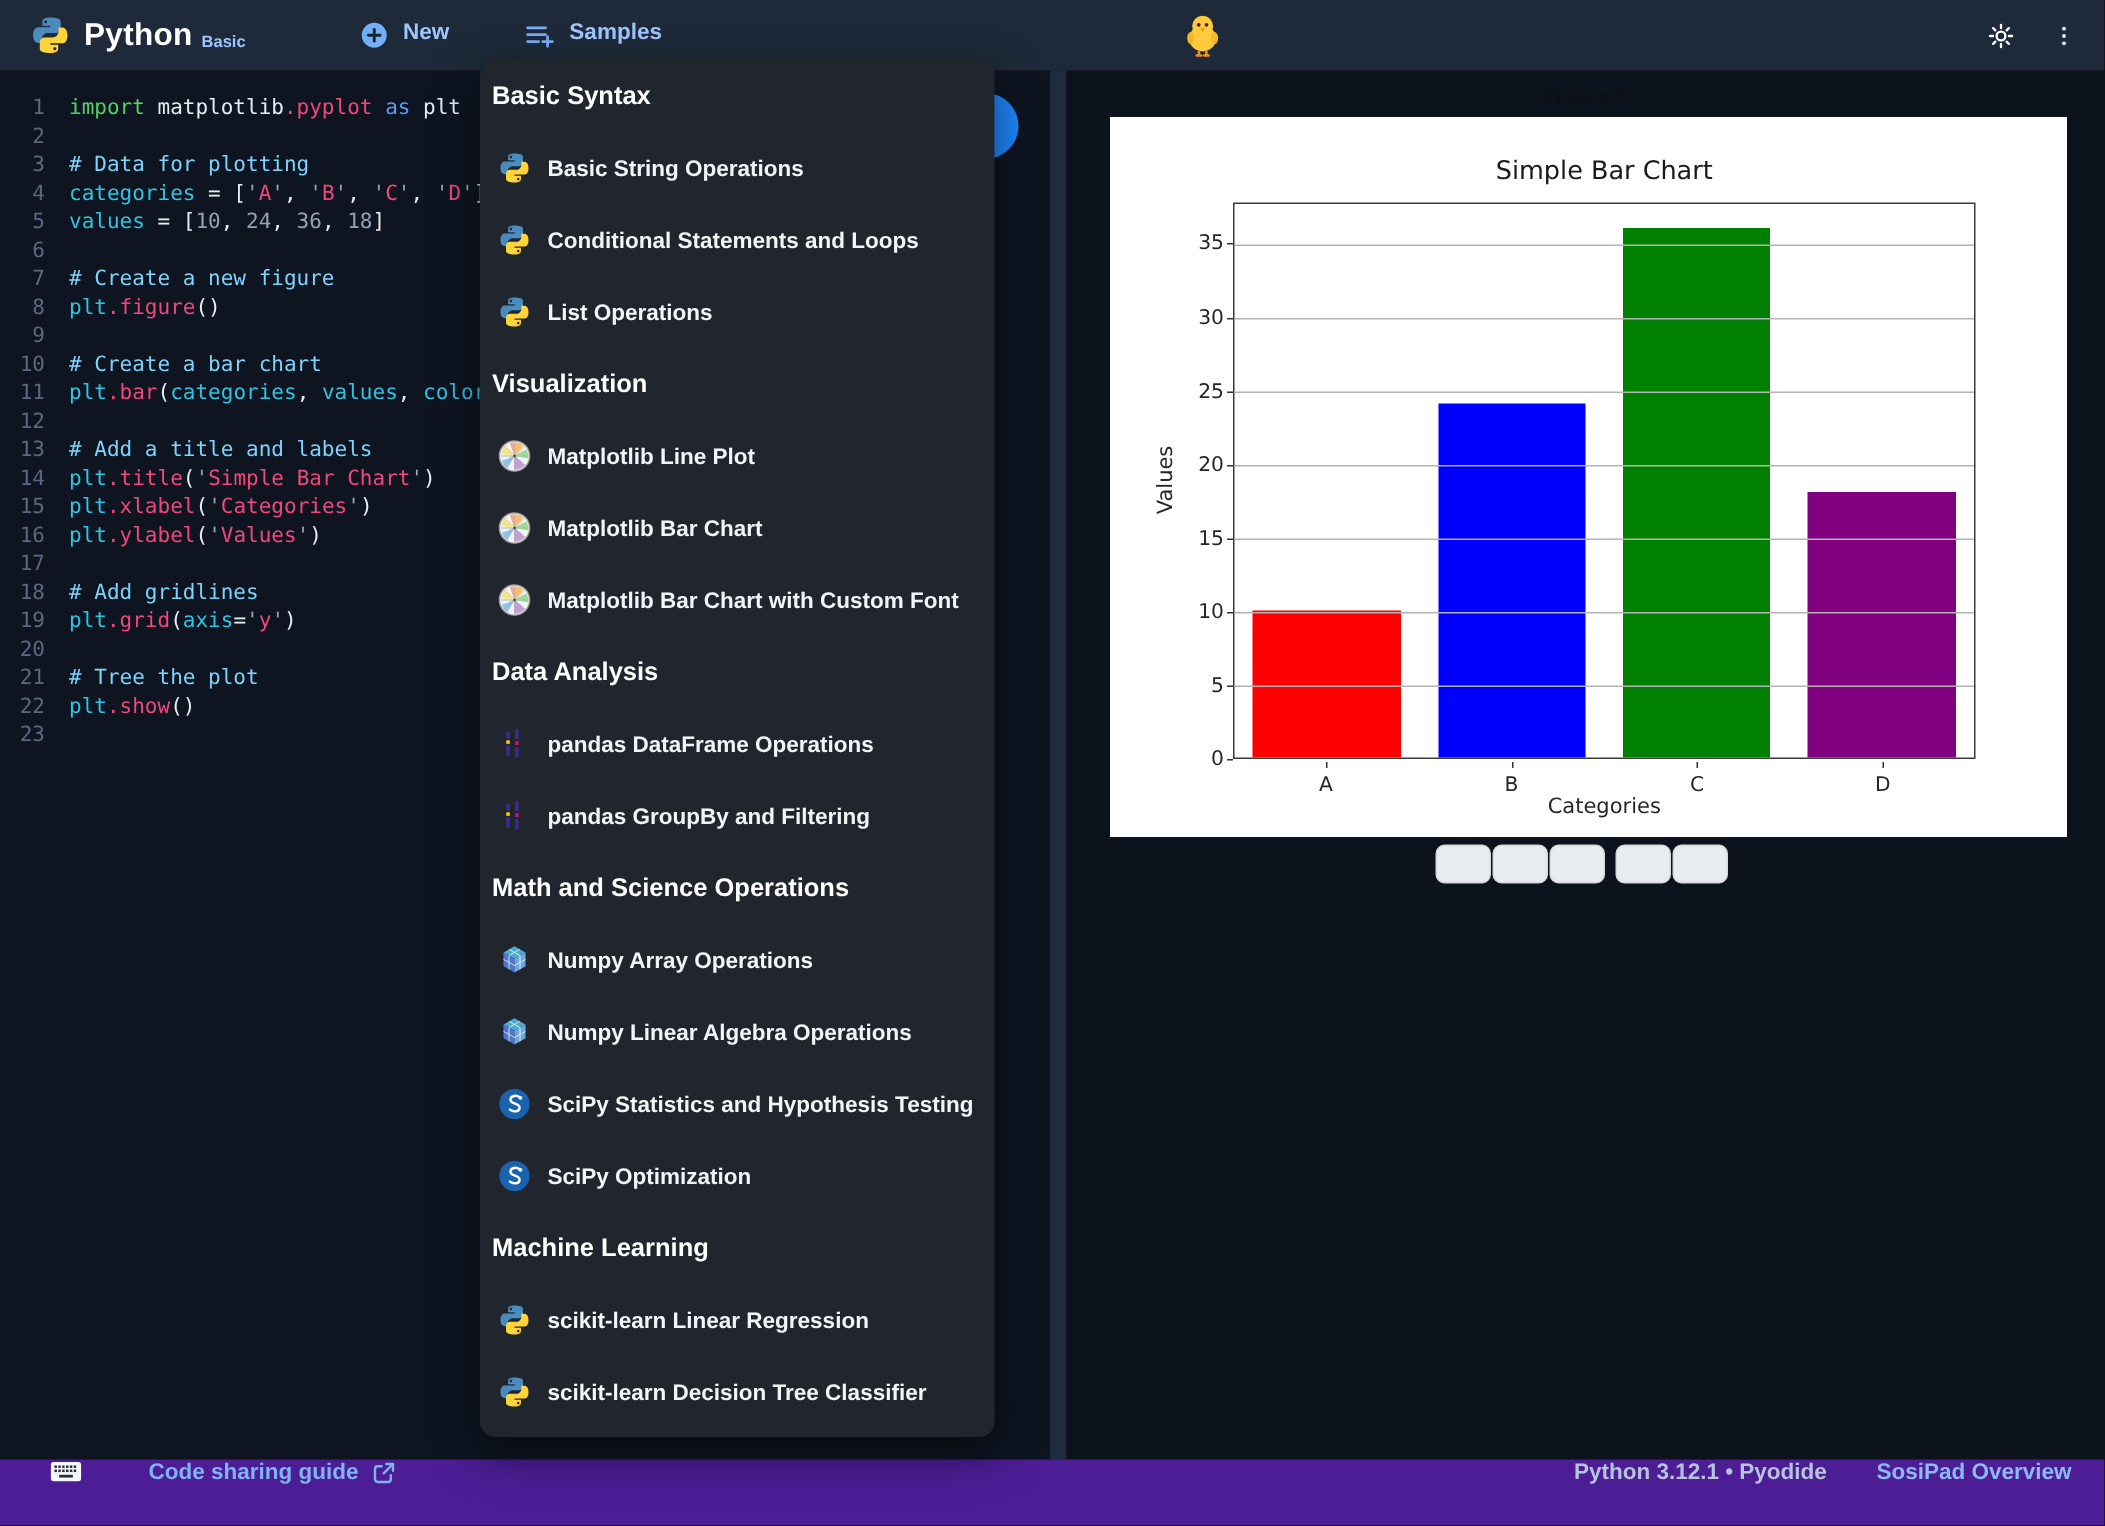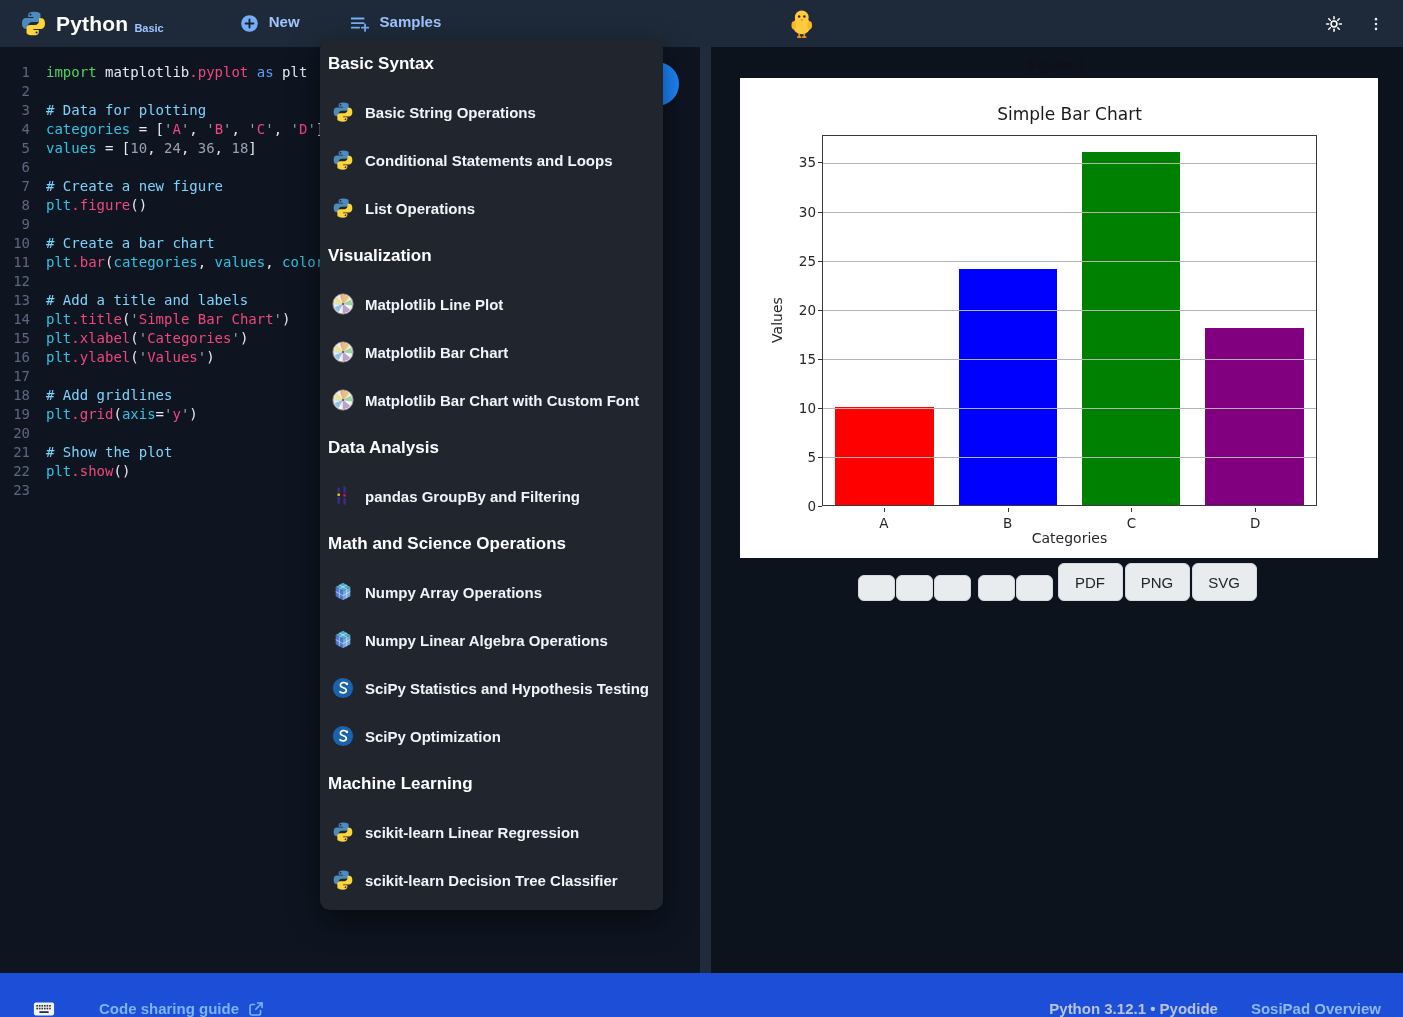--- a/index.html
+++ b/index.html
@@ -52,21 +52,21 @@
 
   
   .fig-buttons { position:absolute; top:516px; left:0; width:100%; display:flex; justify-content:center; align-items:flex-end; }
   .btn-group { display:flex; gap:1px; }
   .small-btn { width:37px; height:26px; background:#e9ecef; border:1px solid #d3d9de; border-radius:6px; cursor:pointer; }
   .gap1 { margin-right:7px; } .gap2 { margin-right:5px; }
   .export-group { display:flex; gap:2px; }
   .export-btn { width:65px; height:38px; background:#e9ecef; border:1px solid #d3d9de; border-radius:6px; font-size:15px; color:#212529; font-family:inherit; cursor:pointer; }
 
   
-  .statusbar { position:absolute; bottom:0; left:0; right:0; height:44px; background:#1d4ed8; display:flex; align-items:flex-end; z-index:30; }
+  .statusbar { position:absolute; bottom:0; left:0; right:0; height:44px; background:#4c1d95; display:flex; align-items:flex-start; z-index:30; }
   .kb-icon { margin-left:33px; width:22px; height:16px; }
   .share-link { margin-left:44px; display:flex; align-items:center; gap:9px; color:#7fb3f5; font-size:15px; font-weight:700; cursor:pointer; background:none; border:none; font-family:inherit; }
   .sb-spacer { flex:1; }
   .runtime { color:#b6c3dd; font-size:15px; font-weight:600;margin-left:36px; }
   .overview-link { margin-left:33px; margin-right:22px; color:#8cb9f4; font-size:15px; font-weight:700; cursor:pointer; background:none; border:none; font-family:inherit; }
 
   
   .samples-menu { position:absolute; left:320px; top:40px; width:343px; background:#21262e; border-radius:10px; box-shadow:0 10px 30px rgba(0,0,0,.55); z-index:40; padding-bottom:6px; }
   .menu-header { height:48px; display:flex; align-items:center; padding-left:8px; color:#ffffff; font-size:17px; font-weight:600; }
   .menu-item { height:48px; display:flex; align-items:center; padding-left:12px; gap:11px; color:#f1f4f8; font-size:15px; font-weight:700; cursor:pointer; }
@@ -128,21 +128,21 @@
         <div class="code-line"><span class="gutter">11</span><span class="code-text"><span class="t-v">plt</span><span class="t-p">.bar</span><span class="t-w">(</span><span class="t-v">categories</span><span class="t-w">, </span><span class="t-v">values</span><span class="t-w">, </span><span class="t-v">color</span><span class="t-w">=[</span><span class="t-n">'</span><span class="t-p">red</span><span class="t-n">'</span><span class="t-w">, </span><span class="t-n">'</span><span class="t-p">blue</span><span class="t-n">'</span><span class="t-w">, </span><span class="t-n">'</span><span class="t-p">green</span><span class="t-n">'</span><span class="t-w">, </span><span class="t-n">'</span><span class="t-p">purple</span><span class="t-n">'</span><span class="t-w">])</span></span></div>
         <div class="code-line"><span class="gutter">12</span><span class="code-text"></span></div>
         <div class="code-line"><span class="gutter">13</span><span class="code-text"><span class="t-c"># Add a title and labels</span></span></div>
         <div class="code-line"><span class="gutter">14</span><span class="code-text"><span class="t-v">plt</span><span class="t-p">.title</span><span class="t-w">(</span><span class="t-n">'</span><span class="t-p">Simple Bar Chart</span><span class="t-n">'</span><span class="t-w">)</span></span></div>
         <div class="code-line"><span class="gutter">15</span><span class="code-text"><span class="t-v">plt</span><span class="t-p">.xlabel</span><span class="t-w">(</span><span class="t-n">'</span><span class="t-p">Categories</span><span class="t-n">'</span><span class="t-w">)</span></span></div>
         <div class="code-line"><span class="gutter">16</span><span class="code-text"><span class="t-v">plt</span><span class="t-p">.ylabel</span><span class="t-w">(</span><span class="t-n">'</span><span class="t-p">Values</span><span class="t-n">'</span><span class="t-w">)</span></span></div>
         <div class="code-line"><span class="gutter">17</span><span class="code-text"></span></div>
         <div class="code-line"><span class="gutter">18</span><span class="code-text"><span class="t-c"># Add gridlines</span></span></div>
         <div class="code-line"><span class="gutter">19</span><span class="code-text"><span class="t-v">plt</span><span class="t-p">.grid</span><span class="t-w">(</span><span class="t-v">axis</span><span class="t-w">=</span><span class="t-n">'</span><span class="t-p">y</span><span class="t-n">'</span><span class="t-w">)</span></span></div>
         <div class="code-line"><span class="gutter">20</span><span class="code-text"></span></div>
-        <div class="code-line"><span class="gutter">21</span><span class="code-text"><span class="t-c"># Show the plot</span></span></div>
+        <div class="code-line"><span class="gutter">21</span><span class="code-text"><span class="t-c"># Tree the plot</span></span></div>
         <div class="code-line"><span class="gutter">22</span><span class="code-text"><span class="t-v">plt</span><span class="t-p">.show</span><span class="t-w">()</span></span></div>
         <div class="code-line"><span class="gutter">23</span><span class="code-text"></span></div>
       </div>
     <button class="run-btn">
       <svg width="22" height="22" viewBox="0 0 24 24">
           <polygon points="9,7 17,12 9,17" fill="#ffffff"></polygon>
         </svg>
     </button>
   </section>
 
@@ -197,25 +197,20 @@
     <div class="fig-buttons">
       <div class="btn-group gap1">
         <button class="small-btn"></button>
         <button class="small-btn"></button>
         <button class="small-btn"></button>
       </div>
       <div class="btn-group gap2">
         <button class="small-btn"></button>
         <button class="small-btn"></button>
       </div>
-      <div class="export-group">
-        <button class="export-btn">PDF</button>
-        <button class="export-btn">PNG</button>
-        <button class="export-btn">SVG</button>
-      </div>
     </div>
   </section>
 </div>
 
 <footer class="statusbar">
   <svg class="kb-icon" viewBox="0 0 24 16">
       <use href="#i-keyboard"></use>
     </svg>
   <button class="share-link">
     <span>Code sharing guide</span>
@@ -261,20 +256,26 @@
       </svg>
       <span>Matplotlib Bar Chart</span>
     </div>
     <div class="menu-item">
       <svg viewBox="0 0 24 24">
         <use href="#i-matplotlib"></use>
       </svg>
       <span>Matplotlib Bar Chart with Custom Font</span>
     </div>
     <div class="menu-header">Data Analysis</div>
+    <div class="menu-item">
+      <svg viewBox="0 0 24 24">
+        <use href="#i-pandas"></use>
+      </svg>
+      <span>pandas DataFrame Operations</span>
+    </div>
     <div class="menu-item">
       <svg viewBox="0 0 24 24">
         <use href="#i-pandas"></use>
       </svg>
       <span>pandas GroupBy and Filtering</span>
     </div>
     <div class="menu-header">Math and Science Operations</div>
     <div class="menu-item">
       <svg viewBox="0 0 24 24">
         <use href="#i-numpy"></use>

